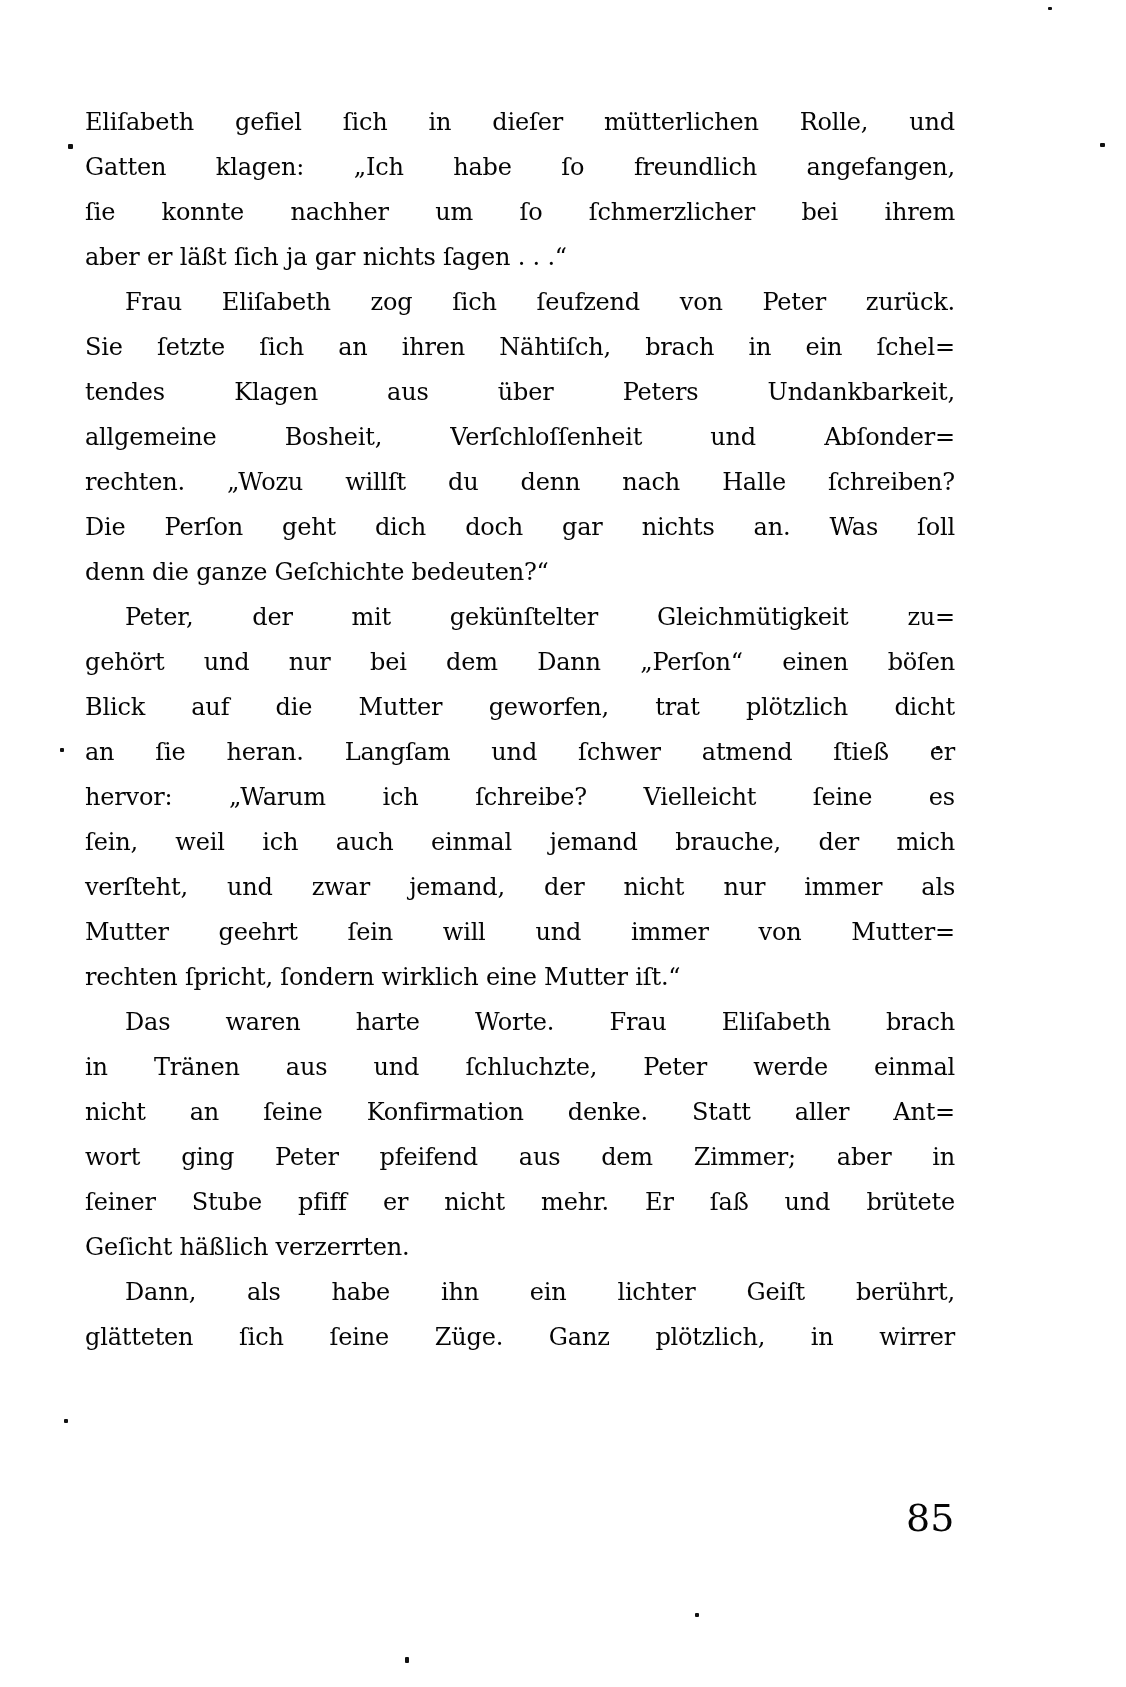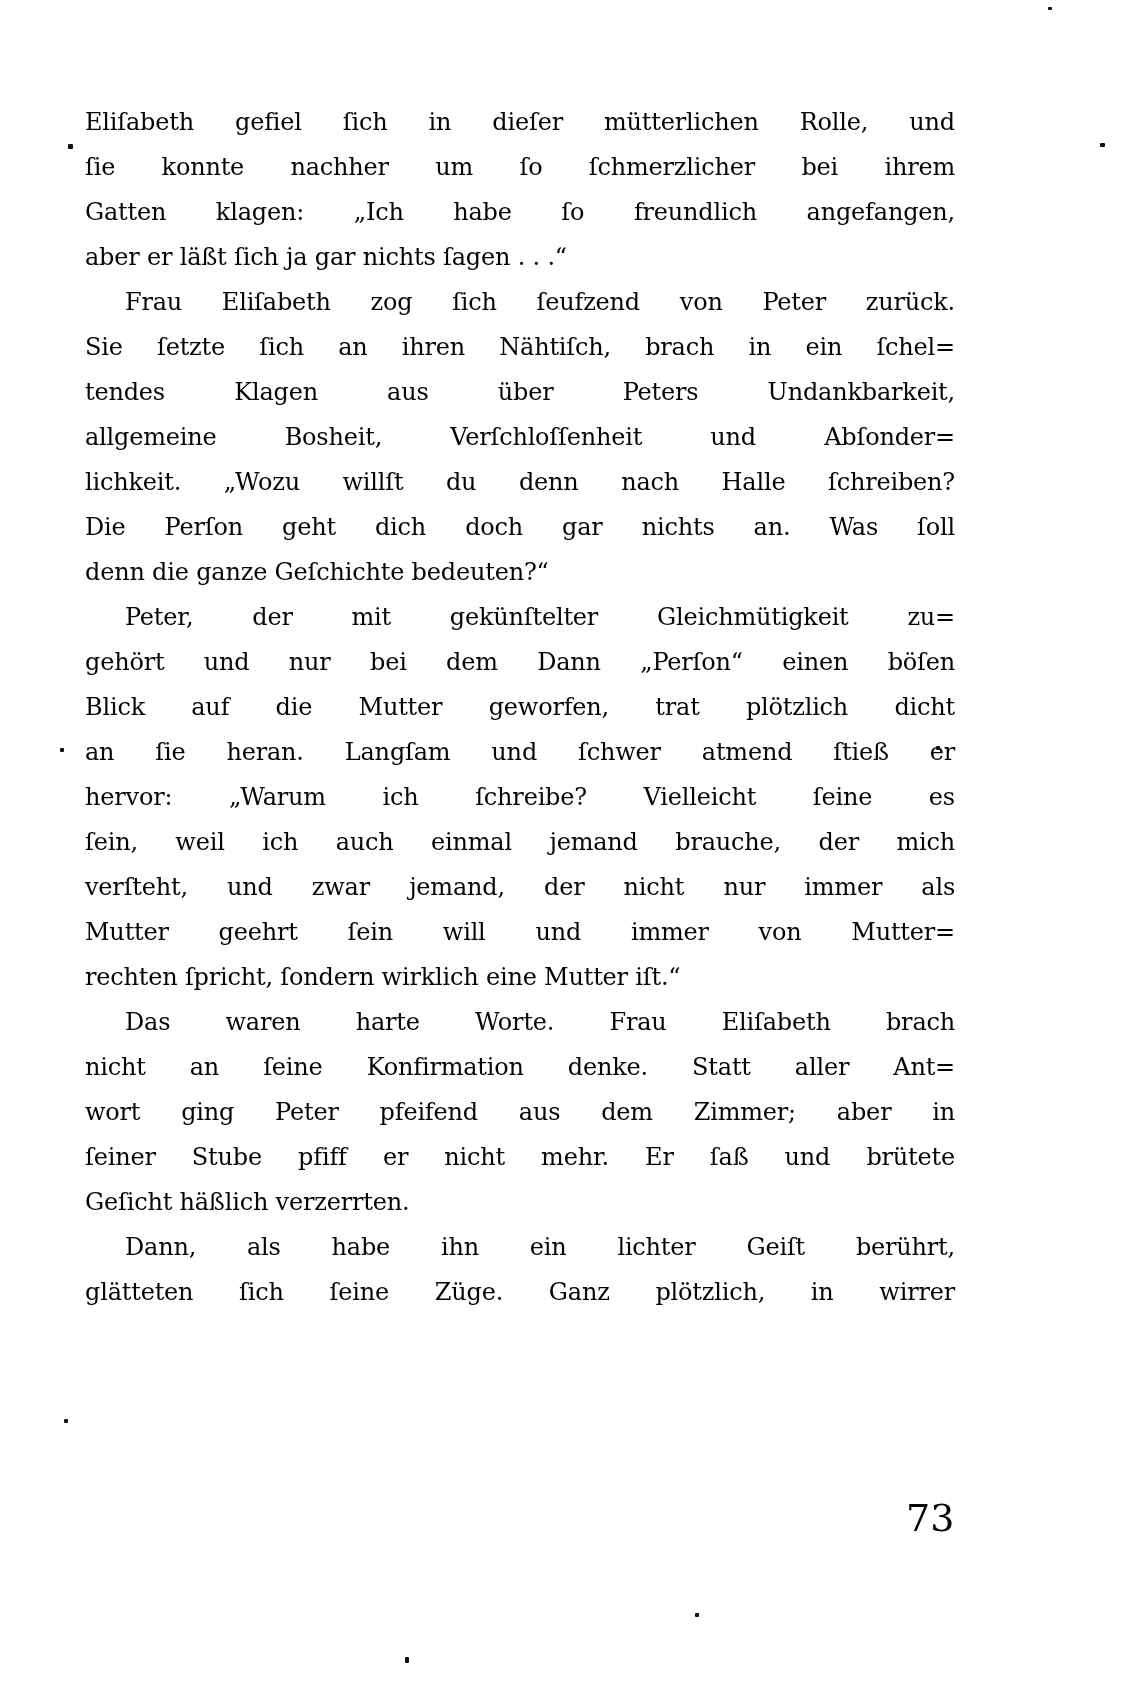--- a/index.html
+++ b/index.html
@@ -63,58 +63,59 @@
   .speck.s7 { left: 695px; top: 1613px; width: 4px; height: 4px; }
   .speck.s8 { left: 405px; top: 1657px; width: 4px; height: 6px; }
 </style>
 </head>
 <body>
 
 <div class="page">
   <main class="text-block" id="text-block">
       <p class="paragraph">
         <span class="line">Eliſabeth gefiel ſich in dieſer mütterlichen Rolle, und</span>
+        <span class="line">Gatten klagen: „Ich habe ſo freundlich angefangen,</span>
         <span class="line">ſie konnte nachher um ſo ſchmerzlicher bei ihrem</span>
-        <span class="line">Gatten klagen: „Ich habe ſo freundlich angefangen,</span>
         <span class="line last">aber er läßt ſich ja gar nichts ſagen . . .“</span>
       </p>
       <p class="paragraph indent">
         <span class="line">Frau Eliſabeth zog ſich ſeufzend von Peter zurück.</span>
         <span class="line">Sie ſetzte ſich an ihren Nähtiſch, brach in ein ſchel=</span>
         <span class="line">tendes Klagen aus über Peters Undankbarkeit,</span>
         <span class="line">allgemeine Bosheit, Verſchloſſenheit und Abſonder=</span>
-        <span class="line">lichkeit. „Wozu willſt du denn nach Halle ſchreiben?</span>
+        <span class="line">rechten. „Wozu willſt du denn nach Halle ſchreiben?</span>
         <span class="line">Die Perſon geht dich doch gar nichts an. Was ſoll</span>
         <span class="line last">denn die ganze Geſchichte bedeuten?“</span>
       </p>
       <p class="paragraph indent">
         <span class="line">Peter, der mit gekünſtelter Gleichmütigkeit zu=</span>
         <span class="line">gehört und nur bei dem Dann „Perſon“ einen böſen</span>
         <span class="line">Blick auf die Mutter geworfen, trat plötzlich dicht</span>
         <span class="line">an ſie heran. Langſam und ſchwer atmend ſtieß er</span>
         <span class="line">hervor: „Warum ich ſchreibe? Vielleicht ſeine es</span>
         <span class="line">ſein, weil ich auch einmal jemand brauche, der mich</span>
         <span class="line">verſteht, und zwar jemand, der nicht nur immer als</span>
         <span class="line">Mutter geehrt ſein will und immer von Mutter=</span>
         <span class="line last">rechten ſpricht, ſondern wirklich eine Mutter iſt.“</span>
       </p>
       <p class="paragraph indent">
         <span class="line">Das waren harte Worte. Frau Eliſabeth brach</span>
+        <span class="line">in Tränen aus und ſchluchzte, Peter werde einmal</span>
         <span class="line">nicht an ſeine Konfirmation denke. Statt aller Ant=</span>
         <span class="line">wort ging Peter pfeifend aus dem Zimmer; aber in</span>
         <span class="line">ſeiner Stube pfiff er nicht mehr. Er ſaß und brütete</span>
         <span class="line last">Geſicht häßlich verzerrten.</span>
       </p>
       <p class="paragraph indent">
         <span class="line">Dann, als habe ihn ein lichter Geiſt berührt,</span>
         <span class="line">glätteten ſich ſeine Züge. Ganz plötzlich, in wirrer</span>
       </p>
     </main>
 
-  <div class="page-number">73</div>
+  <div class="page-number">85</div>
 
   <div class="speck s1"></div>
   <div class="speck s2"></div>
   <div class="speck s3"></div>
   <div class="speck s4"></div>
   <div class="speck s5"></div>
   <div class="speck s6"></div>
   <div class="speck s7"></div>
   <div class="speck s8"></div>
 </div>

